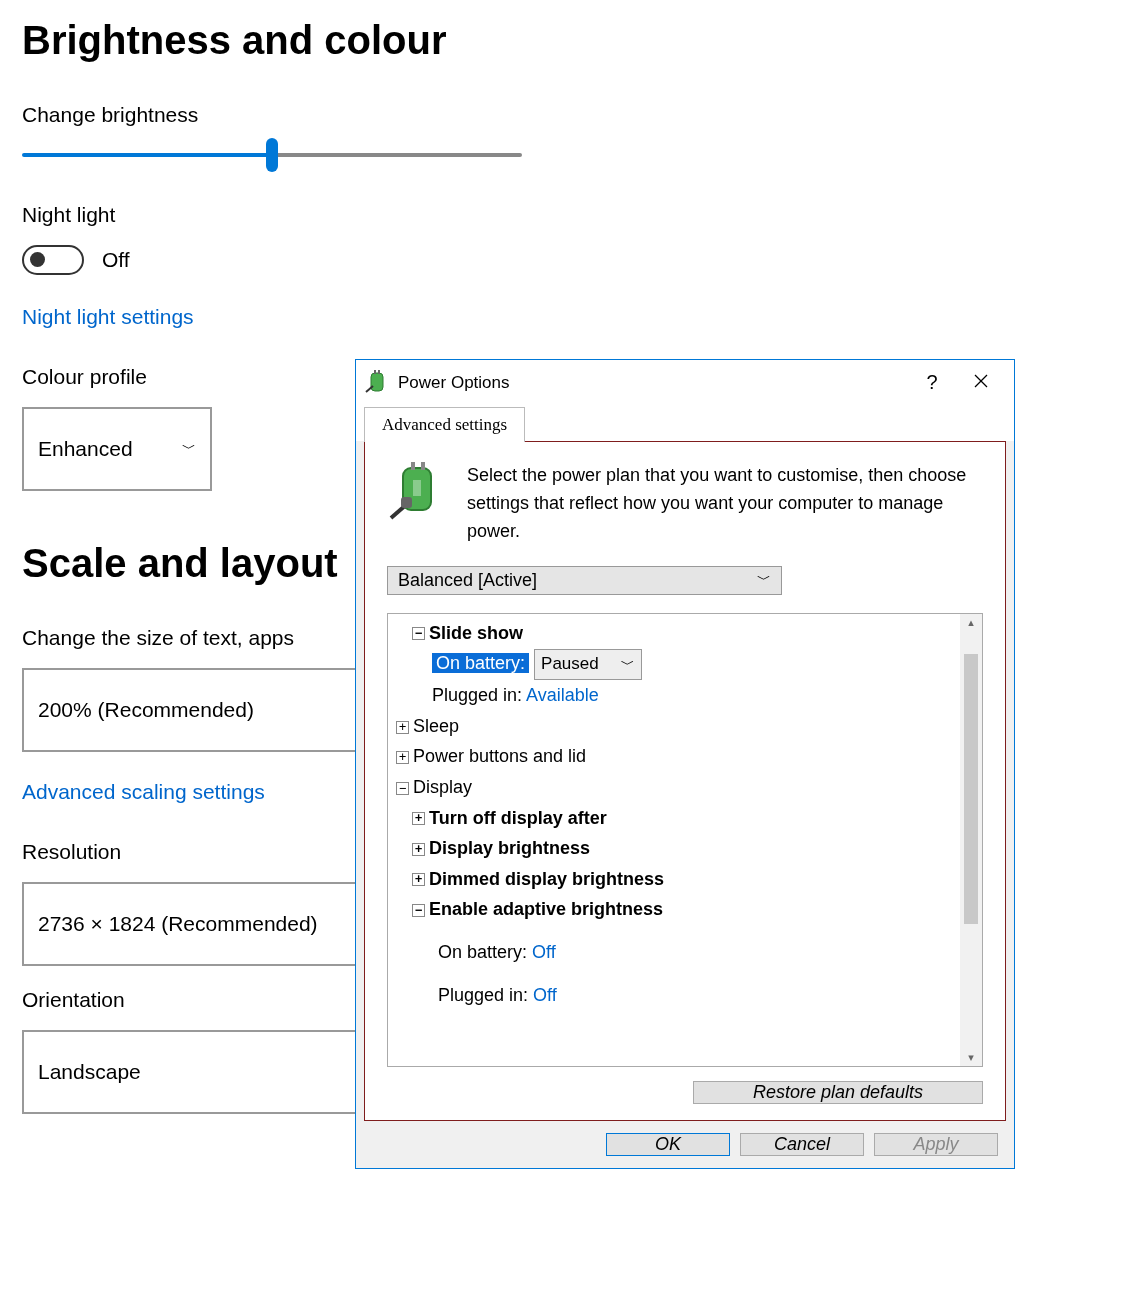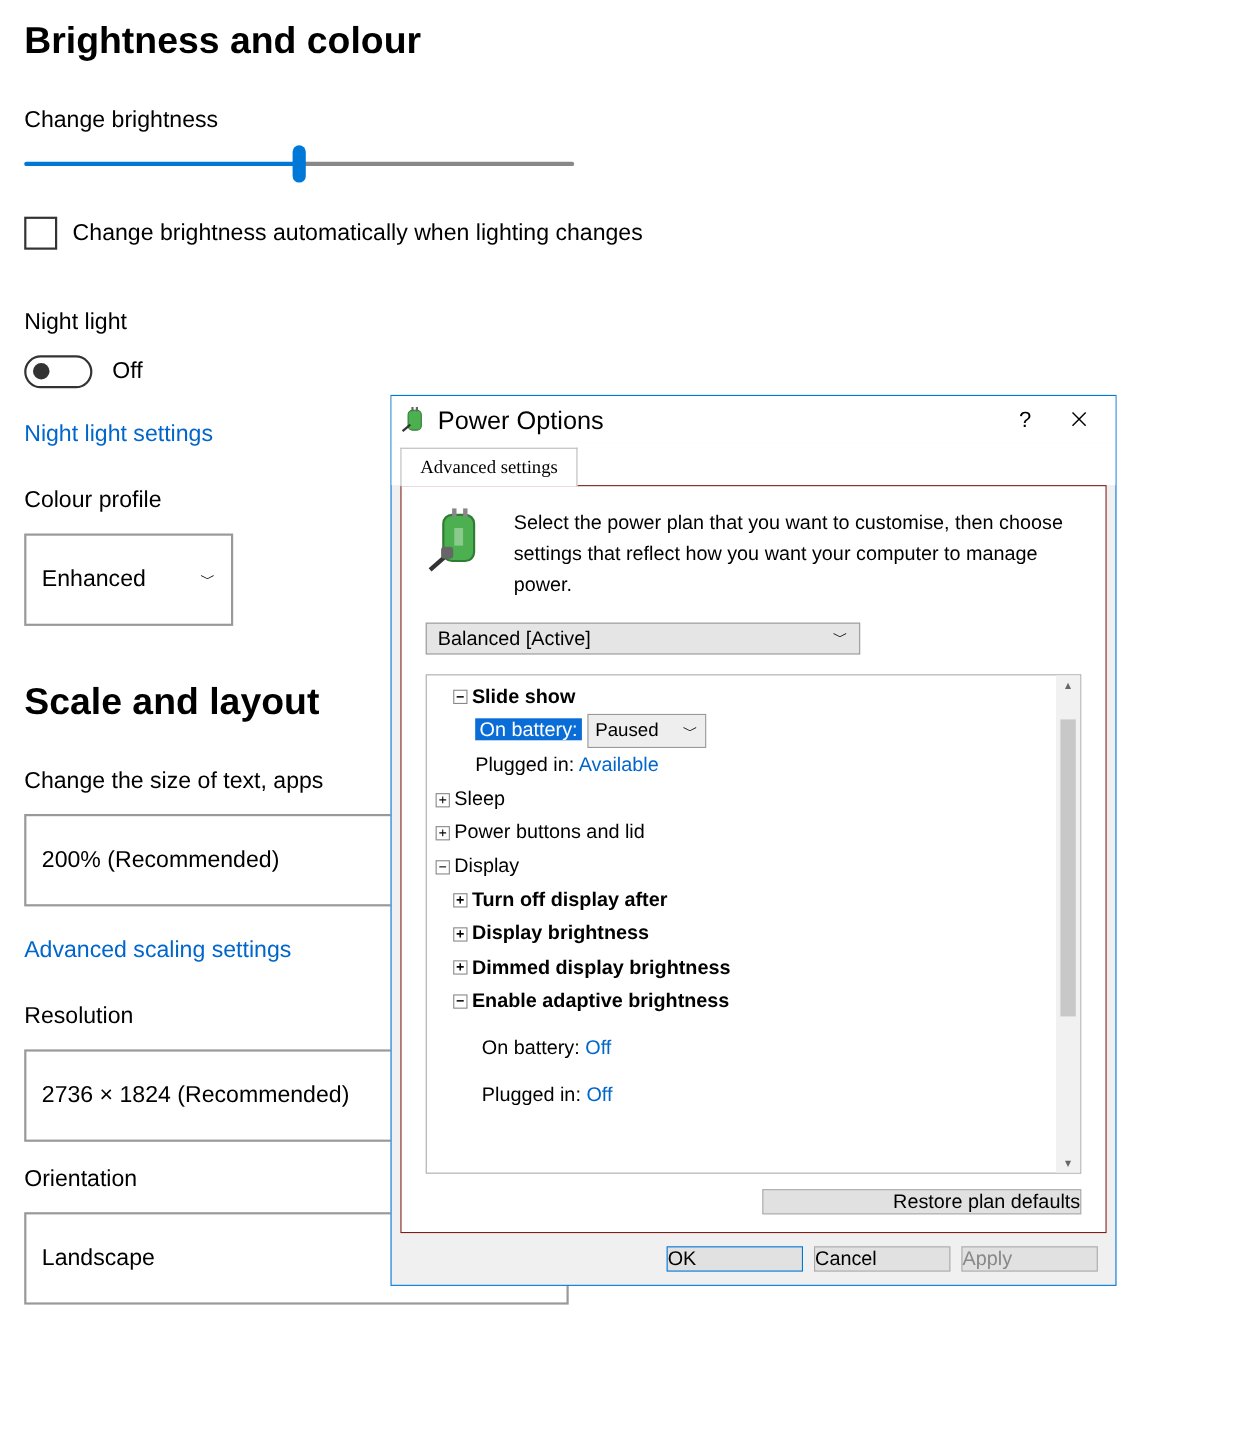--- a/index.html
+++ b/index.html
@@ -14,21 +14,21 @@
     height: 1316px;
     overflow: hidden;
     position: relative;
   }
 
   
   .settings-page {
     padding: 18px 22px;
   }
   .section-heading {
-    font-size: 34px;
+    font-size: 40px;
     font-weight: 600;
     margin: 0 0 40px 0;
   }
   .label {
     font-size: 21px;
     margin: 0 0 18px 0;
   }
   .slider-wrap {
     width: 500px;
     position: relative;
@@ -145,21 +145,21 @@
     padding: 3px 8px 0 8px;
     height: 42px;
     background: #fff;
   }
   .titlebar-icon {
     width: 26px; height: 26px;
     margin-right: 8px;
   }
   .titlebar-title {
     flex: 1;
-    font-size: 23px;
+    font-size: 17px;
   }
   .titlebar-help {
     width: 48px;
     text-align: center;
     font-size: 20px;
   }
   .titlebar-close {
     width: 50px;
     text-align: center;
     font-size: 18px;
@@ -293,20 +293,22 @@
   .restore-row {
     text-align: right;
     margin-top: 14px;
   }
   .btn {
     border: 1px solid #aaa;
     background: #e1e1e1;
     padding: 0 0;
     font-size: 18px;
     display:inline-block;
+    text-align:center;
+    font-style:italic;
   }
   .btn.restore { width: 290px; }
 
   .button-bar {
     display:flex;
     gap: 10px;
     justify-content:flex-end;
     padding: 12px 16px;
   }
   .btn.dlg { width: 124px; }
@@ -321,24 +323,20 @@
   <h1 class="section-heading">Brightness and colour</h1>
 
   <div class="label">Change brightness</div>
 
   <div class="slider-wrap">
     <div class="slider-track-filled"></div>
     <div class="slider-track-rest"></div>
     <div class="slider-thumb"></div>
   </div>
 
-  <div class="checkbox-row">
-    <div class="checkbox-box"></div>
-    <div class="checkbox-label">Change brightness automatically when lighting changes</div>
-  </div>
 
   <div class="label">Night light</div>
   <div class="toggle-row">
     <div class="toggle">
       <div class="toggle-knob"></div>
     </div>
     <div class="toggle-label">Off</div>
   </div>
 
   <a class="link">Night light settings</a>

